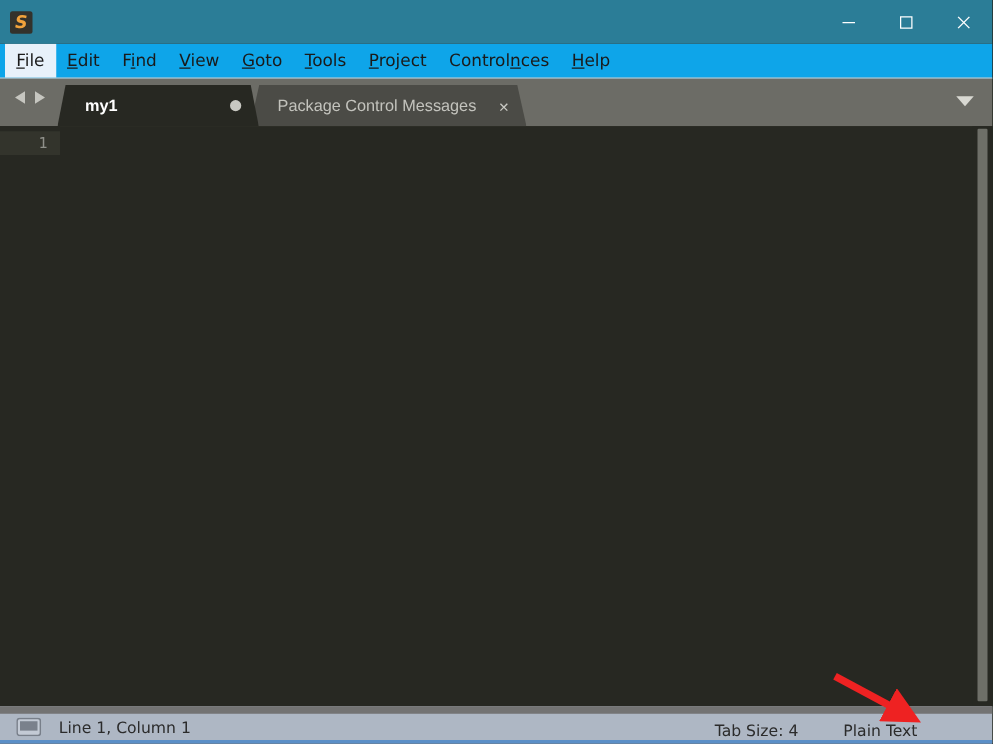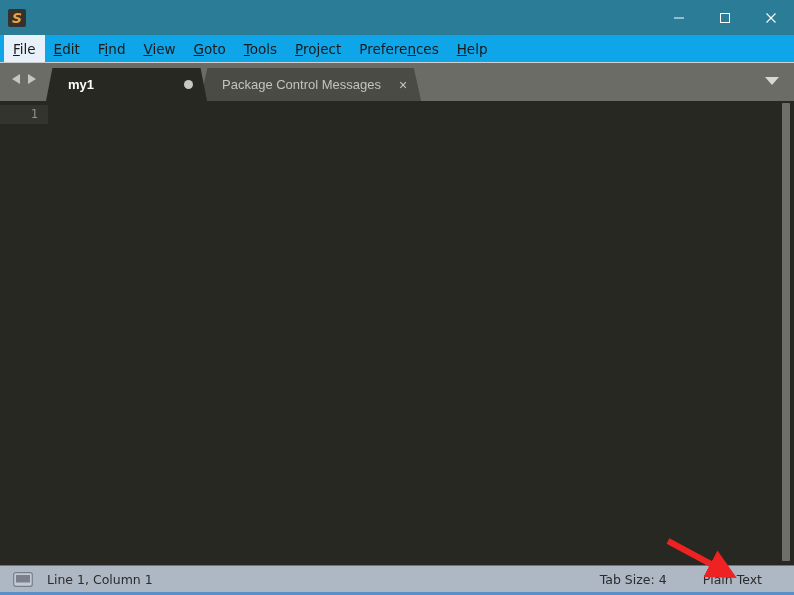--- a/index.html
+++ b/index.html
@@ -201,21 +201,21 @@
     height: calc(100% - 6px);
     background: #6e6f68;
     border-radius: 1px;
   }
 
   
   .statusbar {
     height: 30px;
     flex: 0 0 30px;
     background: #aeb7c4;
-    border-top: 1px solid #737373;
+    border-top: 6px solid #737373;
     border-bottom: 3px solid #5b8fc7;
     display: flex;
     align-items: center;
     position: relative;
     box-sizing: border-box;
   }
   .sb-icon {
     margin-left: 13px;
     margin-right: 14px;
     display: flex; align-items: center;
@@ -225,21 +225,21 @@
     color: #2b2b2b;
     white-space: nowrap;
     font-family: "DejaVu Sans", "Liberation Sans", sans-serif;
   }
   .sb-right {
     position: absolute;
     right: 0; top: 0; height: 27px;
     display: flex; align-items: center;
   }
   .sb-right .sb-text { margin-right: 36px; }
-  .sb-right .sb-text.last { margin-right: 32px; }
+  .sb-right .sb-text.last { margin-right: 60px; }
 
   
   .annot-arrow {
     position: absolute;
     left: 0; top: 0;
     width: 794px; height: 595px;
     pointer-events: none;
     z-index: 50;
   }
 </style>
@@ -288,21 +288,21 @@
     <div class="menu-item">
         <span><u>G</u><span>oto</span></span>
       </div>
     <div class="menu-item">
         <span><u>T</u><span>ools</span></span>
       </div>
     <div class="menu-item">
         <span><u>P</u><span>roject</span></span>
       </div>
     <div class="menu-item">
-        <span><span>Prefere</span><u>n</u><span>ces</span></span>
+        <span><span>Control</span><u>n</u><span>ces</span></span>
       </div>
     <div class="menu-item">
         <span><u>H</u><span>elp</span></span>
       </div>
   </div>
 
   <div class="tabbar">
     <div class="tab-nav">
       <span class="nav-arrow">
         <svg width="11" height="12" viewBox="0 0 11 12">

